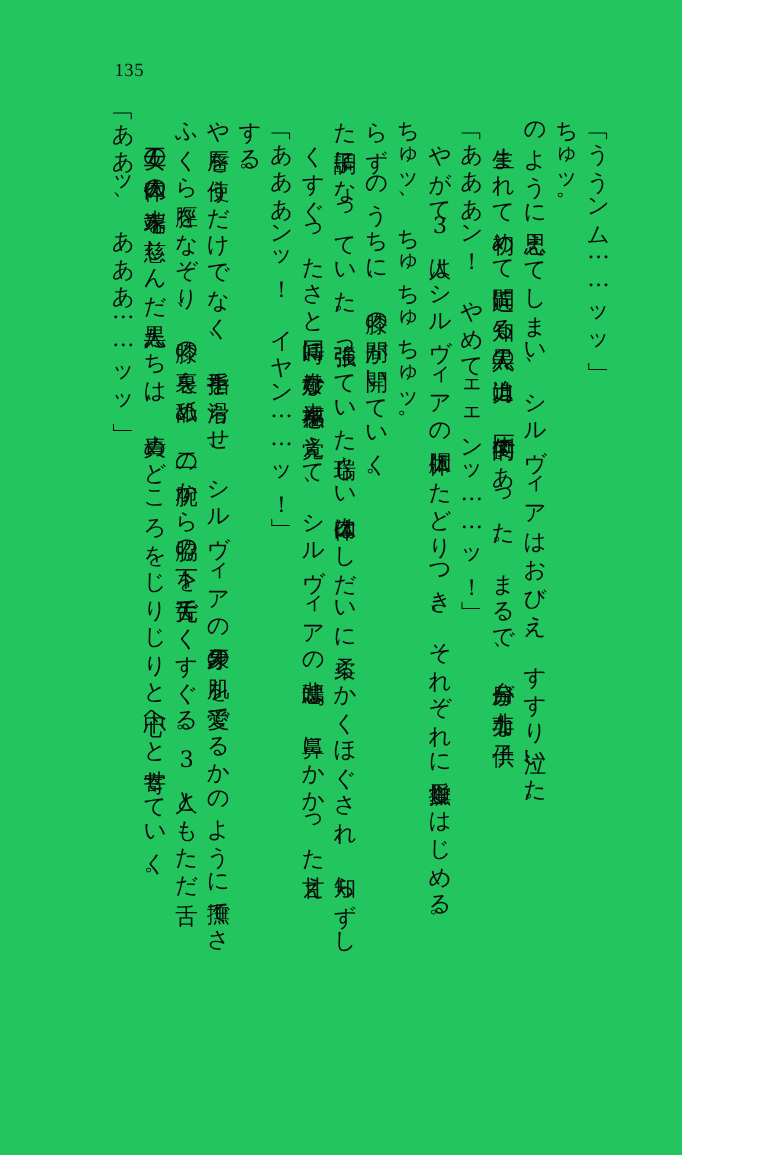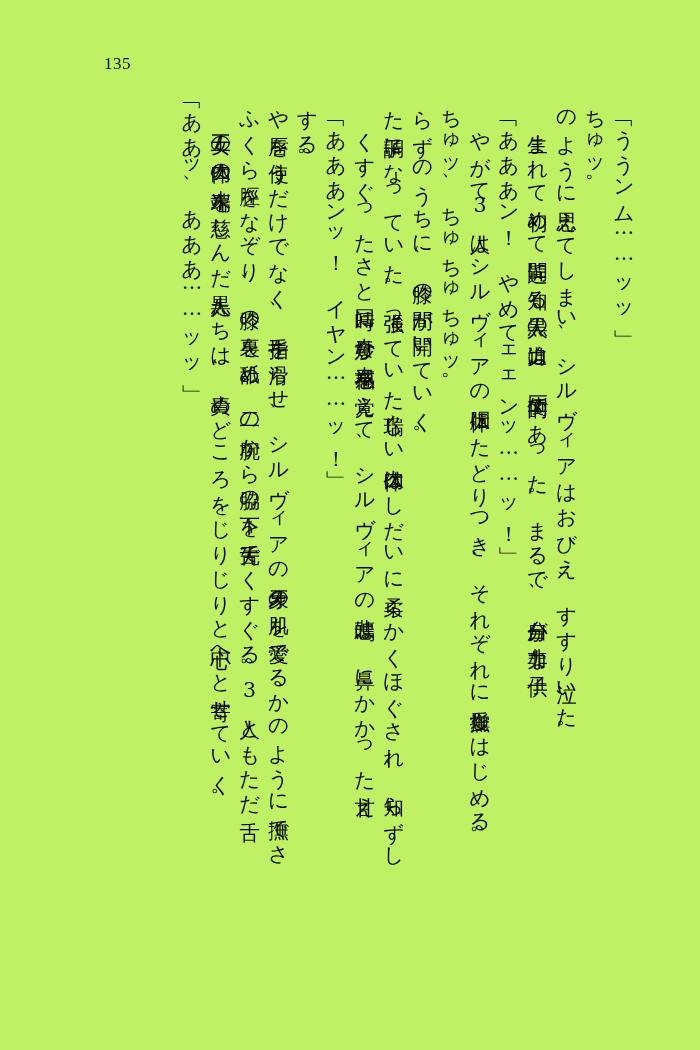--- a/index.html
+++ b/index.html
@@ -13,23 +13,23 @@
     font-family: "Liberation Serif", "DejaVu Serif", serif;
     color: #000000;
     position: relative;
     overflow: hidden;
   }
 
   .page {
     position: absolute;
     left: 0;
     top: 0;
-    width: 700px;
+    width: 620px;
     height: 1050px;
-    background: #bef264;
+    background: #22c55e;
   }
 
   .page-number {
     position: absolute;
     left: 104px;
     top: 54px;
     font-family: "Liberation Serif", "DejaVu Serif", serif;
     font-size: 17px;
     letter-spacing: 0.5px;
     color: #111111;

